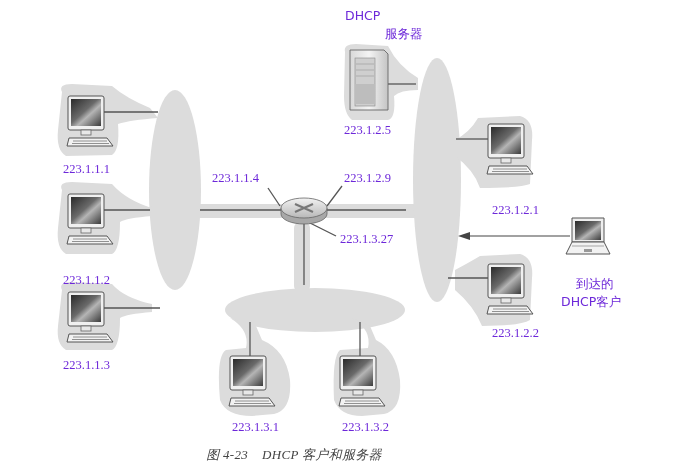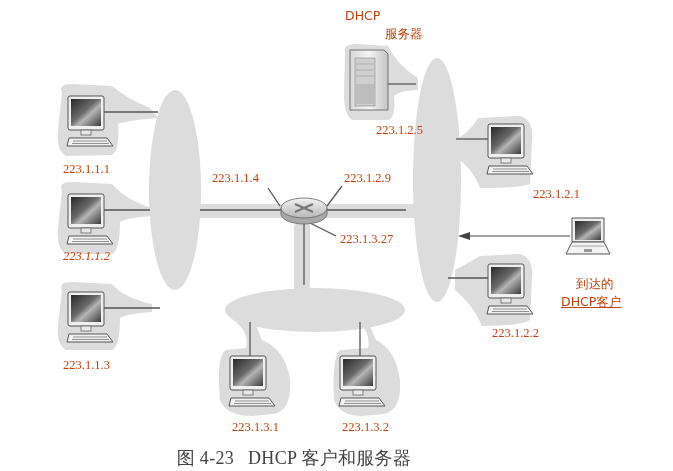--- a/index.html
+++ b/index.html
@@ -1,22 +1,22 @@
 <!DOCTYPE html>
 <html><head>
 <meta charset="utf-8">
 <style>
   html, body { margin: 0; padding: 0; background: #ffffff; }
   body { width: 673px; height: 471px; position: relative; overflow: hidden;
          font-family: "Liberation Serif", "DejaVu Serif", serif; color: #3a3a3a; }
   #diagram { position: absolute; left: 0; top: 0; width: 673px; height: 471px; }
-  .lbl { position: absolute; font-size: 12.5px; color: #c2410c; white-space: nowrap; line-height: 1; }
+  .lbl { position: absolute; font-size: 12.5px; color: #6d28d9; white-space: nowrap; line-height: 1; }
   .lbl-cn { font-family: "DejaVu Sans", "Liberation Sans", sans-serif; font-size: 12.5px; }
   .caption { position: absolute; left: 0; width: 588px; top: 446px; text-align: center;
-             font-size: 18px; color: #444; letter-spacing: 0.3px; }
+             font-size: 13px; color: #444; letter-spacing: 0.3px; font-style: italic; }
   .caption .num { margin-right: 14px; }
 </style>
 </head>
 <body>
 
 <svg id="diagram" width="673" height="471" viewBox="0 0 673 471" xmlns="http://www.w3.org/2000/svg">
   <defs>
     <linearGradient id="screenGrad" x1="0" y1="0" x2="1" y2="1">
       <stop offset="0" stop-color="#2a2a2a"></stop>
       <stop offset="0.45" stop-color="#6a6a6a"></stop>
@@ -117,32 +117,32 @@
   <g>
     <line x1="466" y1="236" x2="570" y2="236" stroke="#444" stroke-width="1.2"></line>
     <path d="M458 236 L470 232 L470 240 Z" fill="#444"></path>
   </g>
 </svg>
 
 <div class="lbl lbl-cn" style="left:345px;top:10px;">DHCP</div>
 <div class="lbl lbl-cn" style="left:343px;top:28px;margin-left:42px;">服务器</div>
 
 <div class="lbl" style="left:63px;top:163px;">223.1.1.1</div>
-<div class="lbl" style="left:63px;top:250px;font-style:italic;">223.1.1.2</div>
+<div class="lbl" style="left:63px;top:274px;">223.1.1.2</div>
 <div class="lbl" style="left:63px;top:359px;">223.1.1.3</div>
 
 <div class="lbl" style="left:212px;top:172px;">223.1.1.4</div>
 <div class="lbl" style="left:344px;top:172px;">223.1.2.9</div>
 <div class="lbl" style="left:340px;top:233px;">223.1.3.27</div>
 
-<div class="lbl" style="left:344px;top:124px;margin-left:32px;">223.1.2.5</div>
-<div class="lbl" style="left:492px;top:188px;margin-left:41px;">223.1.2.1</div>
+<div class="lbl" style="left:344px;top:124px;">223.1.2.5</div>
+<div class="lbl" style="left:492px;top:204px;">223.1.2.1</div>
 <div class="lbl" style="left:492px;top:327px;text-align:center;">223.1.2.2</div>
 
 <div class="lbl" style="left:232px;top:421px;text-align:right;">223.1.3.1</div>
 <div class="lbl" style="left:342px;top:421px;">223.1.3.2</div>
 
 <div class="lbl lbl-cn" style="left:576px;top:278px;">到达的</div>
-<div class="lbl lbl-cn" style="left:561px;top:296px;text-decoration:underline;">DHCP客户</div>
+<div class="lbl lbl-cn" style="left:561px;top:296px;">DHCP客户</div>
 
 <div class="caption">
   <span class="num">图 4-23</span><span>DHCP 客户和服务器</span>
 </div>
 
 </body></html>

